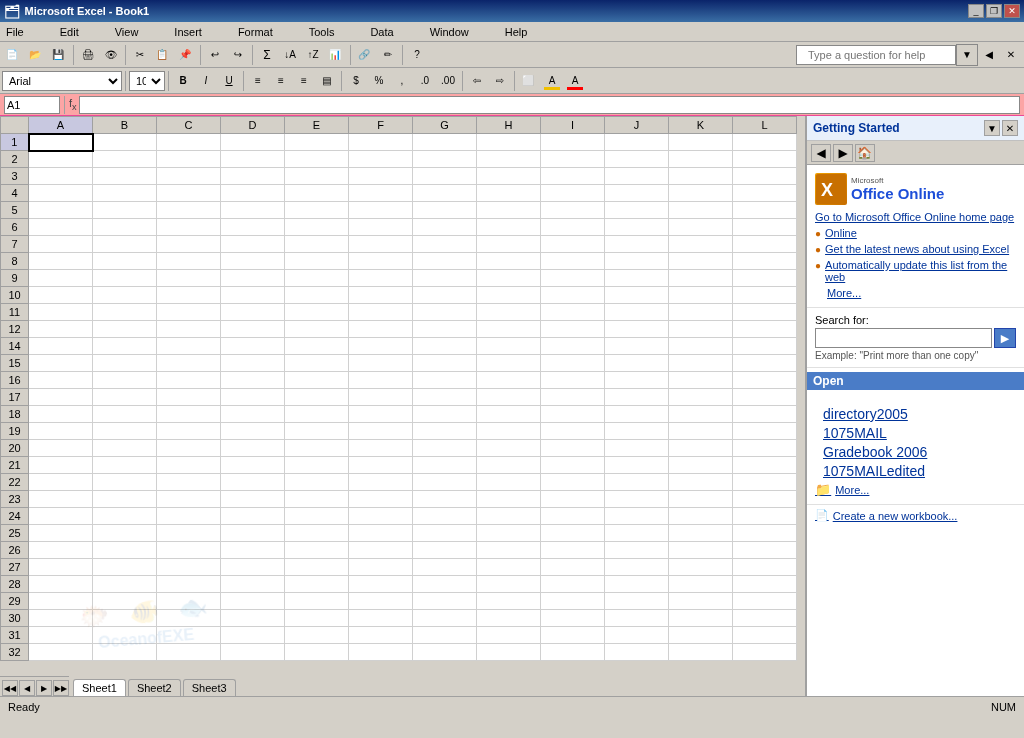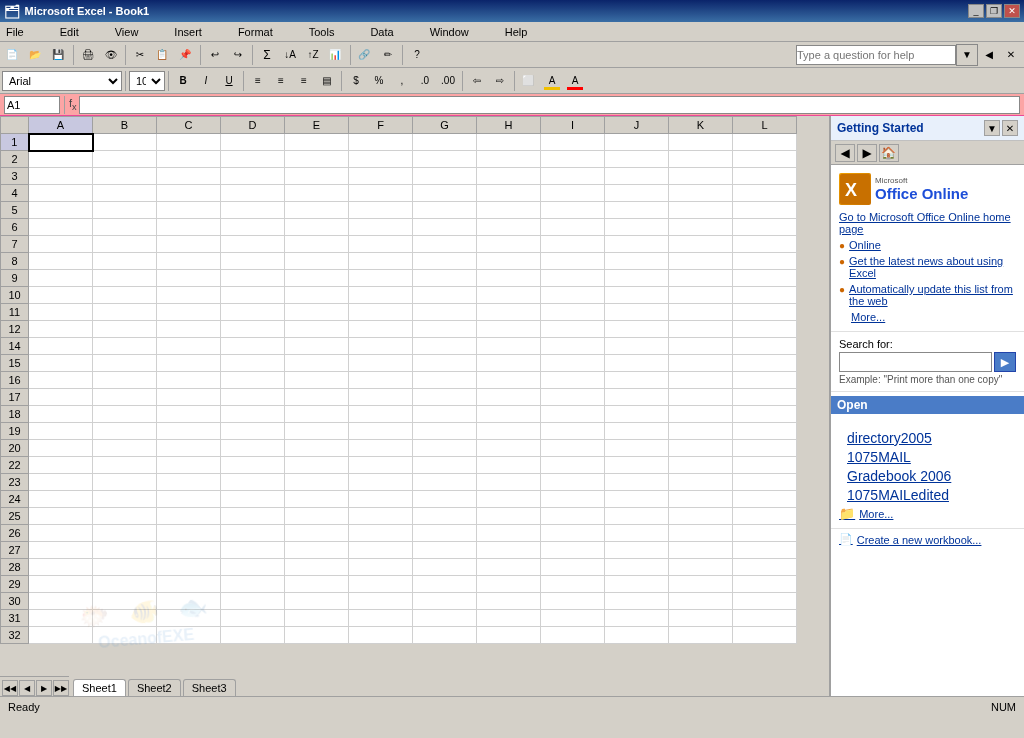--- a/index.html
+++ b/index.html
@@ -74,21 +74,21 @@
     }
     .help-box {
       margin-left: auto;
       display: flex;
       align-items: center;
     }
     .help-input {
       width: 160px; height: 20px;
       border: 1px solid #888;
       font-size: 11px;
-      padding: 0 0;
+      padding: 0 11px;
       background: white;
     }
 
     
     #formula-bar {
       background: #fca5a5;
       height: 22px;
       display: flex;
       align-items: center;
       border-bottom: 1px solid #ec4899;
@@ -200,21 +200,21 @@
       border-top: 1px solid #a0a0a0;
       display: flex;
       align-items: center;
       padding: 0 8px;
       font-size: 11px;
       justify-content: space-between;
     }
 
     
     #getting-started-panel {
-      width: 194px;
+      width: 218px;
       background: white;
       border-left: 1px solid #a0a0a0;
       display: flex;
       flex-direction: column;
       overflow-y: auto;
     }
 
     #gs-header {
       background: #e8f0fb;
       padding: 4px 6px;
@@ -806,20 +806,35 @@
                 <td></td>
                 <td></td>
                 <td></td>
                 <td></td>
                 <td></td>
                 <td></td>
                 <td></td>
                 <td></td>
               </tr>
               <tr>
+                <th>21</th>
+                <td></td>
+                <td></td>
+                <td></td>
+                <td></td>
+                <td></td>
+                <td></td>
+                <td></td>
+                <td></td>
+                <td></td>
+                <td></td>
+                <td></td>
+                <td></td>
+              </tr>
+              <tr>
                 <th>22</th>
                 <td></td>
                 <td></td>
                 <td></td>
                 <td></td>
                 <td></td>
                 <td></td>
                 <td></td>
                 <td></td>
                 <td></td>

